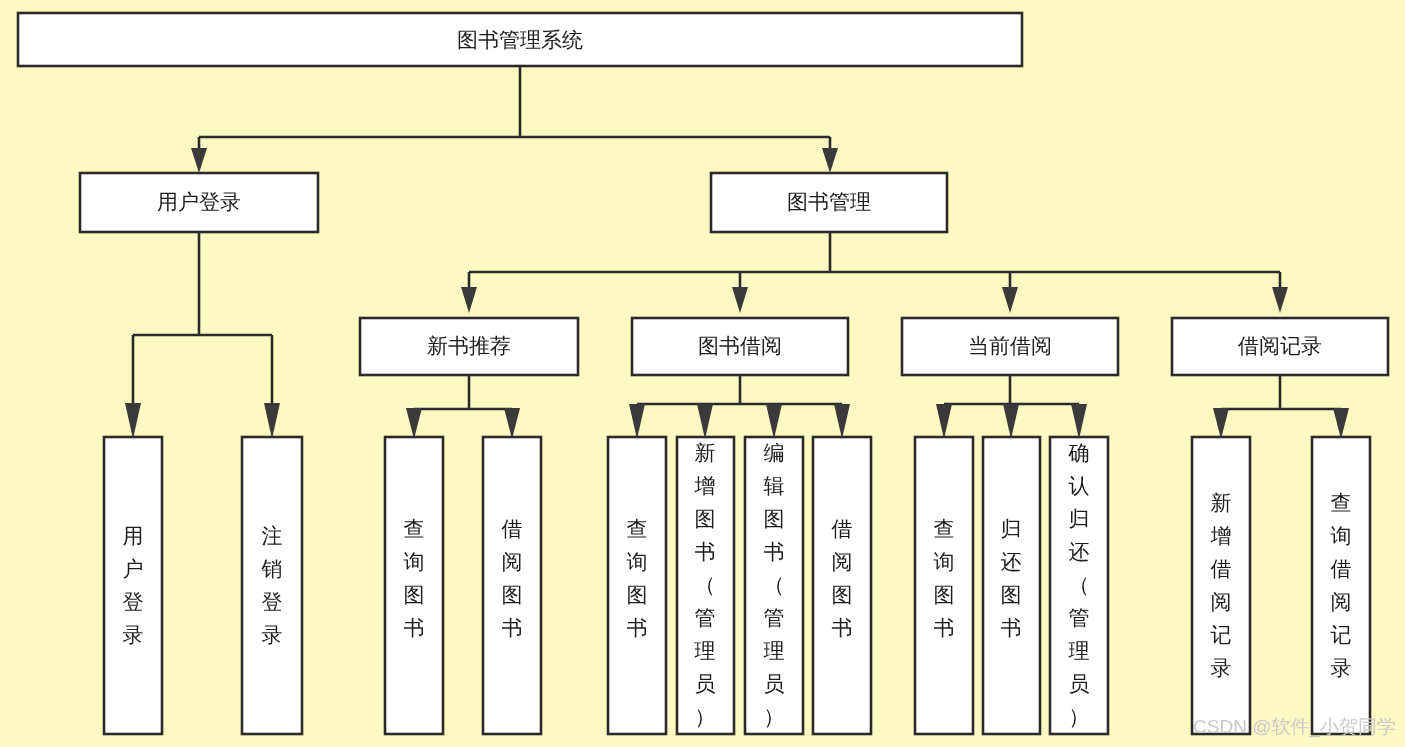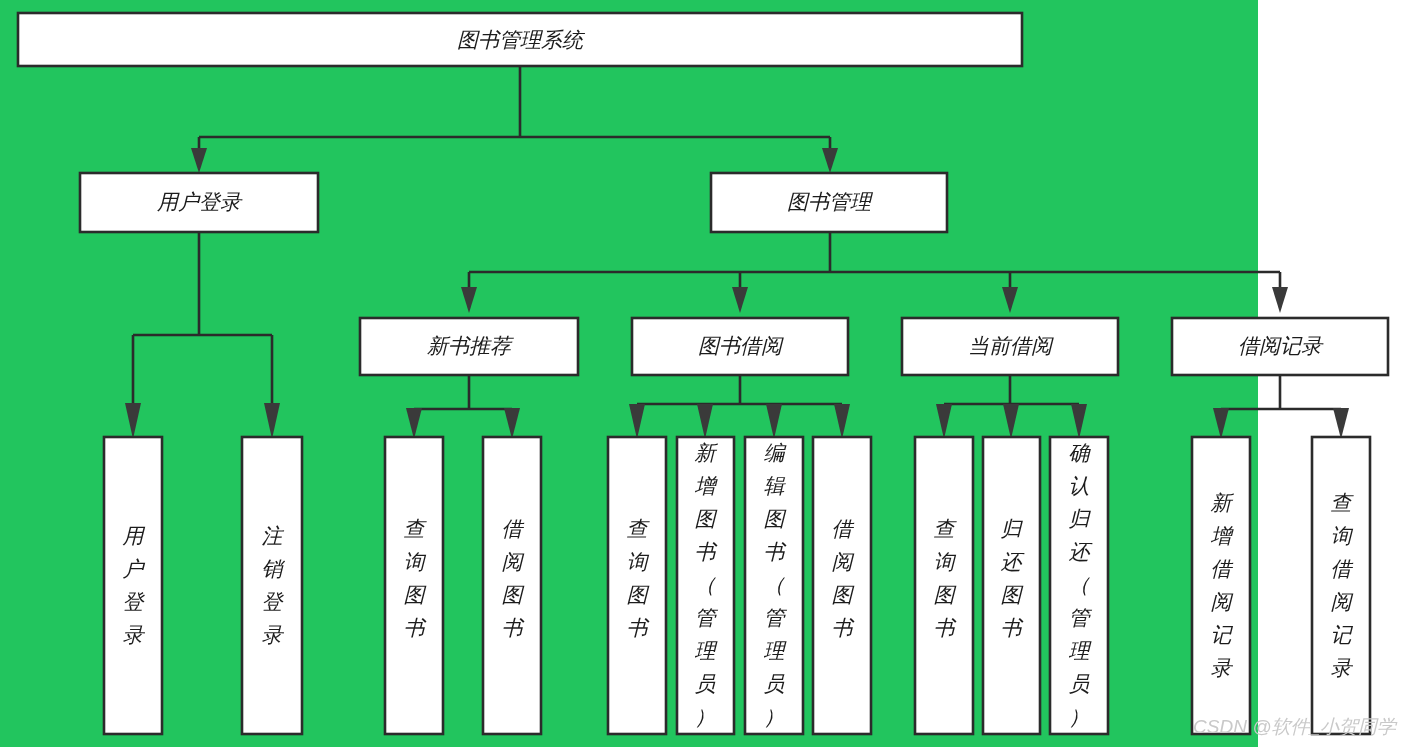--- a/index.html
+++ b/index.html
@@ -8,24 +8,23 @@
     background: #ffffff;
   }
   body {
     width: 1405px;
     height: 747px;
     font-family: "Liberation Sans", sans-serif;
     overflow: hidden;
   }
   #diagram-root {
     position: relative;
-    width: 1258px;
+    width: 1405px;
     height: 747px;
-    background: #22c55e;
-    font-style: italic;
+    background: #fef9c3;
   }
   svg.chart-svg {
     position: absolute;
     left: 0;
     top: 0;
     width: 1405px;
     height: 747px;
     display: block;
   }
   .node-box {

